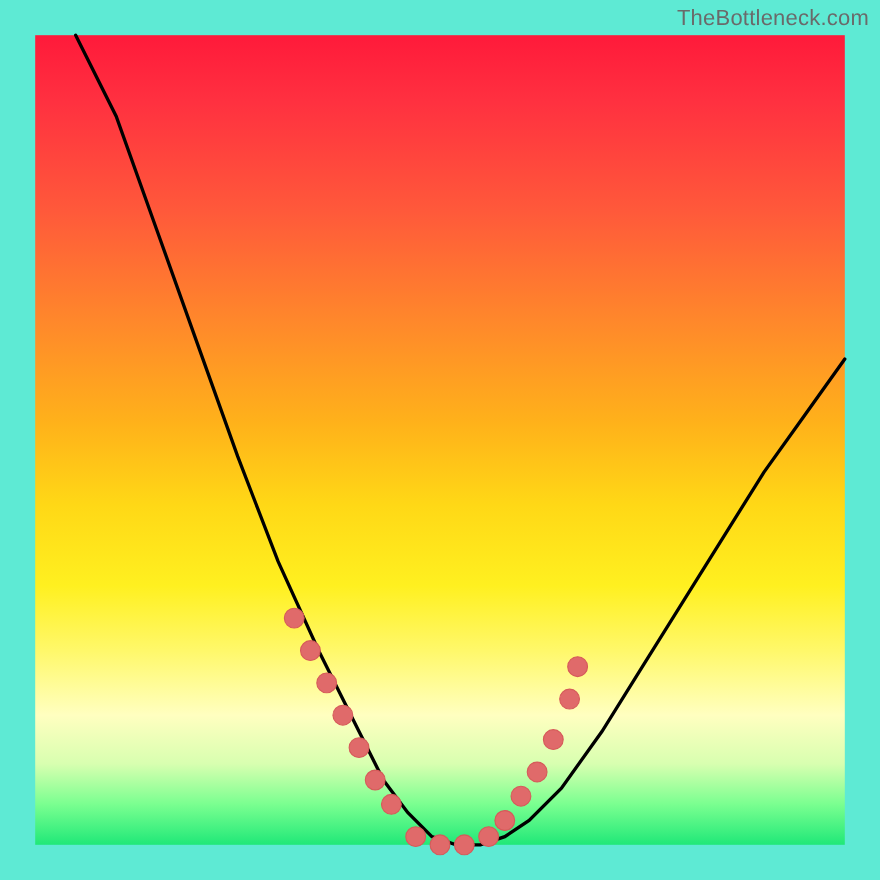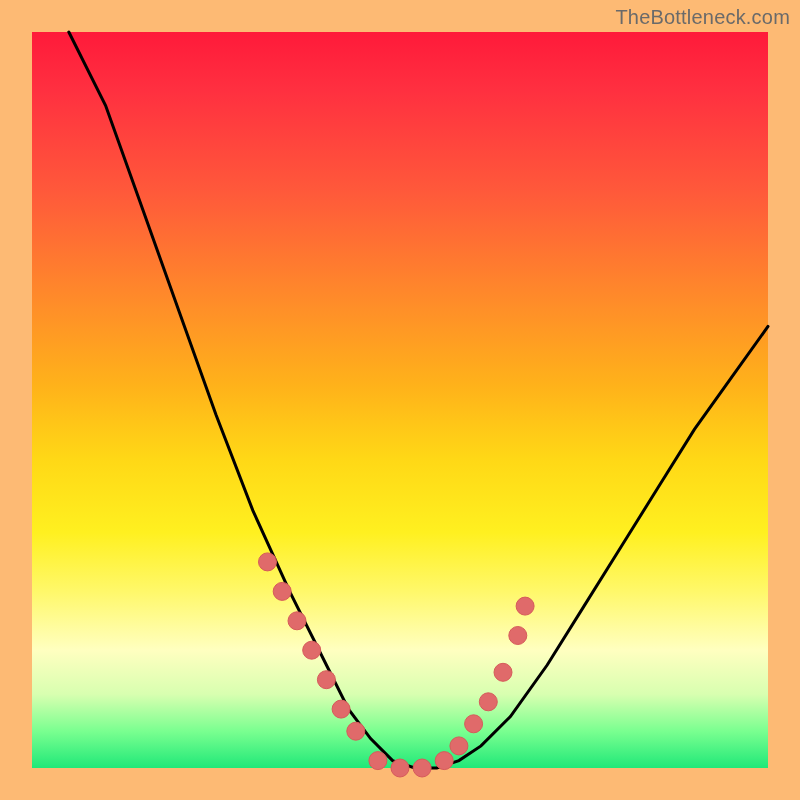--- a/index.html
+++ b/index.html
@@ -10,21 +10,21 @@
     background: #000;
     overflow: hidden;
     font-family: Arial, Helvetica, sans-serif;
   }
   .frame {
     position: absolute;
     top: 0;
     left: 0;
     width: 800px;
     height: 800px;
-    background: #fdba74;
+    background: #5eead4;
   }
   .plot-area {
     position: absolute;
     top: 32px;
     left: 32px;
     width: 736px;
     height: 736px;
     
     background: linear-gradient(to bottom,
       #ff1a3a 0%,

